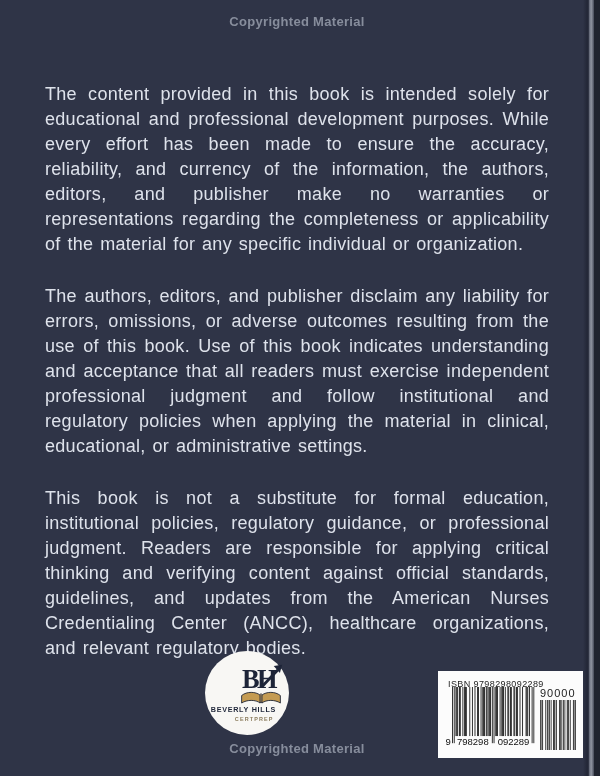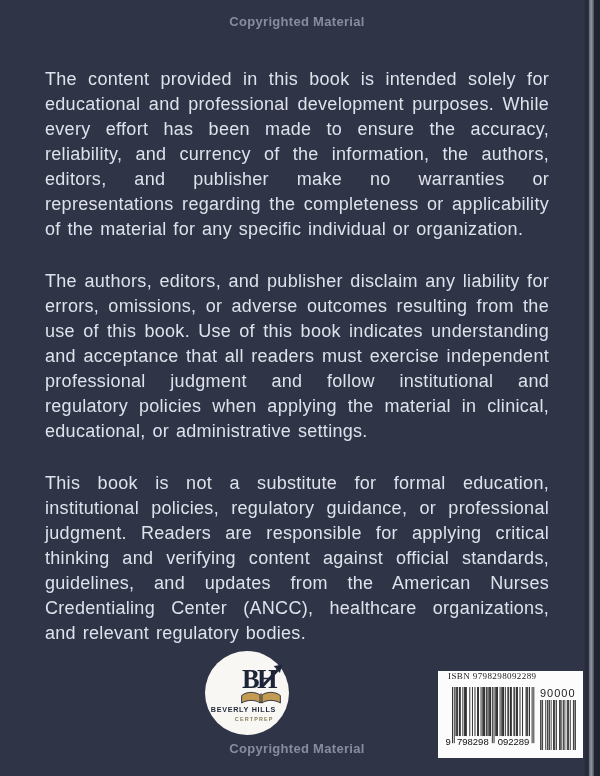--- a/index.html
+++ b/index.html
@@ -17,21 +17,21 @@
     position:absolute; left:0; width:100%; text-align:center;
     color:var(--muted); font-size:13px; font-weight:600; letter-spacing:.3px;
   }
   .copyright.top{top:14px;}
   .copyright.bottom{top:741px;}
   .disclaimer{
     position:absolute; left:45px; right:45px; top:66px;
     color:var(--text); font-size:18px; line-height:25px;
     text-align:justify; letter-spacing:.3px; word-spacing:1.5px;
   }
-  .disclaimer p{margin:1px 0 27px 0;}
+  .disclaimer p{margin:16px 0 27px 0;}
   
   .logo-badge{
     position:absolute; left:205px; top:651px; width:84px; height:84px;
     background:#F8F7F4; border-radius:50%;
     display:flex; flex-direction:column; align-items:flex-end; justify-content:center;
     padding-top:4px;
   }
   .logo-art{width:56px; height:44px; display:block;}
   .logo-art .mono{
     font-family:"Liberation Serif", serif; font-weight:bold; fill:var(--navy);
@@ -45,22 +45,22 @@
   .logo-sub{
     color:#8B7C5C; font-weight:bold; font-size:10px; letter-spacing:2px;
     transform:scale(.55); transform-origin:center top; white-space:nowrap; margin-top:-1px;
   }
   
   .barcode-box{
     position:absolute; left:438px; top:671px; width:145px; height:87px;
     background:#FCFCFC; color:#1a1a1a;
   }
   .isbn-label{
-    position:absolute; top:0; left:10px; font-size:9px; letter-spacing:.4px;
-    color:#222; white-space:nowrap;font-family:Liberation Serif, serif;
+    position:absolute; top:8px; left:10px; font-size:9px; letter-spacing:.4px;
+    color:#222; white-space:nowrap;
   }
   .ean13-wrap{position:absolute; left:8px; top:16px; width:90px; height:66px;}
   .ean13-wrap svg{width:100%; height:100%; display:block;}
   .ean5-wrap{position:absolute; left:102px; top:16px; width:36px; height:64px;}
   .ean5-label{font-size:11px; letter-spacing:1px; color:#222; height:12px;}
   .ean5-wrap svg{width:100%; height:50px; display:block; margin-top:1px;}
   
   .page-edge{
     position:absolute; top:0; right:0; bottom:0; width:11px;
     background:linear-gradient(to right,

